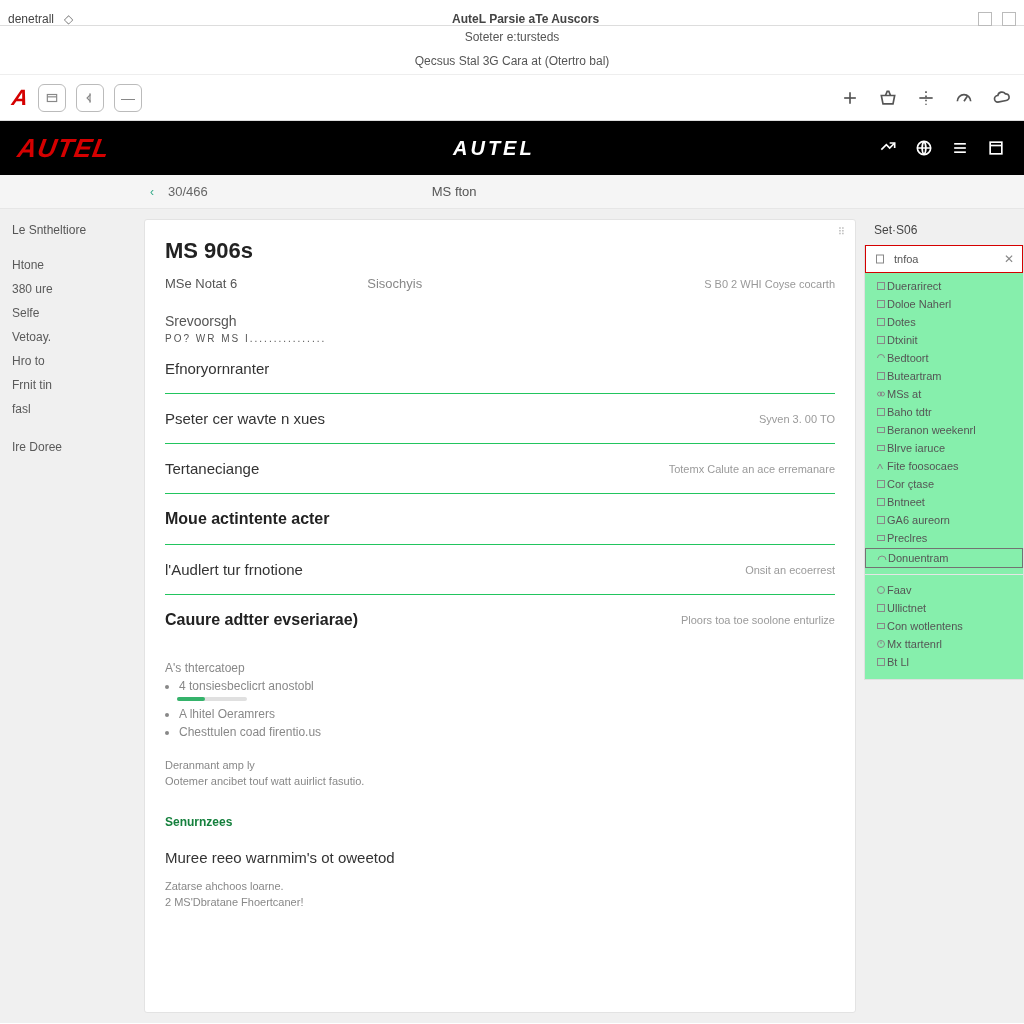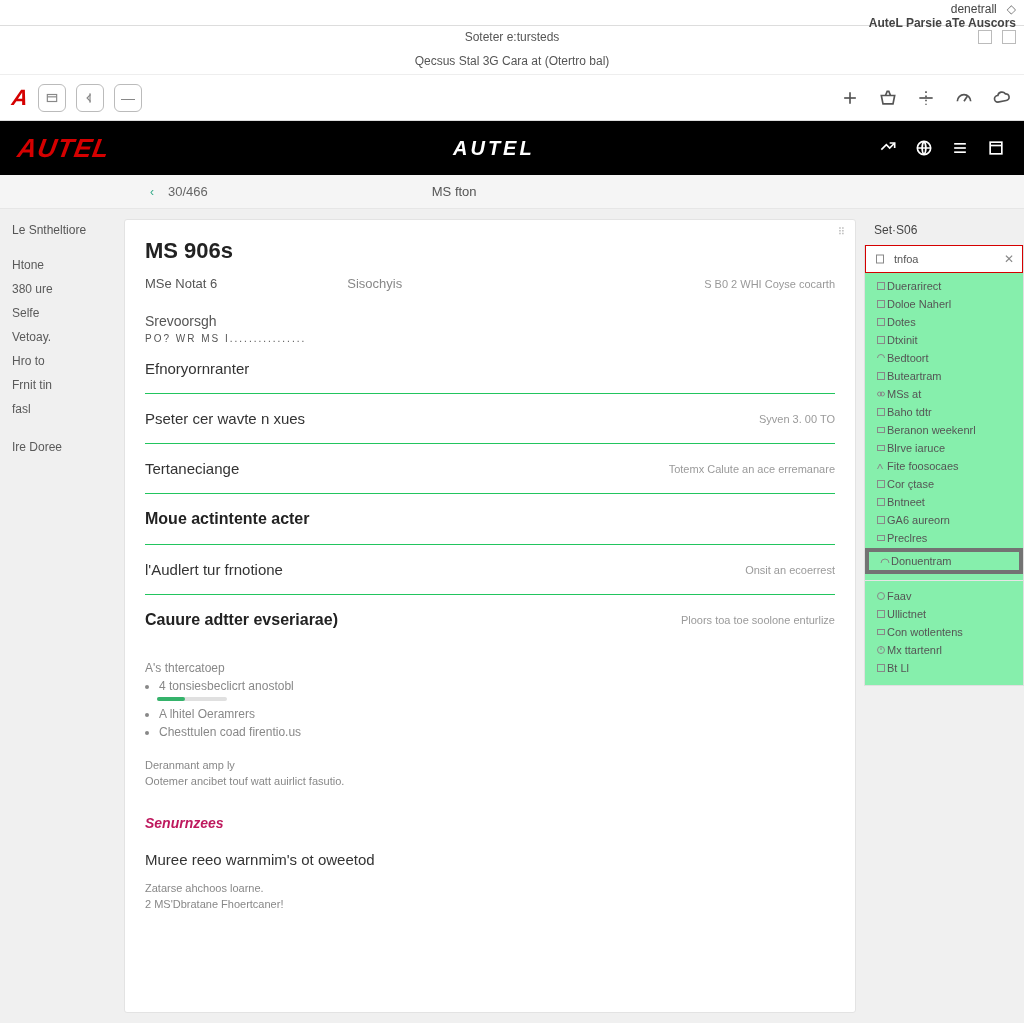--- a/index.html
+++ b/index.html
@@ -9,25 +9,24 @@
     width: 1024px;
     height: 1024px;
     overflow: hidden;
     color: #333;
   }
   
   .os-bar {
     height: 26px;
     border-bottom: 1px solid #ddd;
     display: flex;
-    align-items: flex-end;
-    padding: 2px 8px;
+    align-items: flex-start;
+    padding: 12px 8px;
     font-size: 12px;
     color: #444;
-    flex-direction: column;
   }
   .os-bar .left { display:flex; align-items:center; gap:10px; }
   .os-bar .chev { color:#777; font-size:12px; }
   .os-bar .center { flex:1; text-align:center; font-weight:600; }
   .os-bar .right { display:flex; gap:10px; color:#888; }
   .os-bar .ic { width:14px; height:14px; border:1px solid #bbb; }
   .subheader {
     text-align:center;
     font-size:12px;
     color:#555;
@@ -86,21 +85,21 @@
   .crumbstrip .back { color:#3a8; font-size:12px; }
   .crumbstrip .l1 { color:#666; }
   .crumbstrip .l2 { margin-left:210px; color:#555; }
   
   .body {
     display:flex; height:calc(1024px - 26px - 22px - 28px - 46px - 54px - 34px);
     background:#f0f0f0;
   }
   
   .sidebar-left {
-    width:124px; padding:14px 12px; font-size:12px; color:#5a5a5a;
+    width:144px; padding:14px 12px; font-size:12px; color:#5a5a5a;
   }
   .sidebar-left .head { margin-bottom:16px; color:#555; }
   .sidebar-left ul { list-style:none; }
   .sidebar-left li { padding:5px 0; color:#5a5a5a; }
   .sidebar-left .gap { height:14px; }
   
   .main {
     flex:1; background:#fff; border:1px solid #e3e3e3; border-radius:3px;
     margin:10px 0; padding:18px 20px 40px; overflow:hidden; position:relative;
   }
@@ -117,21 +116,21 @@
   }
   .sec-title { font-size:15px; color:#333; font-weight:500; }
   .sec-right { font-size:11px; color:#9a9a9a; }
   .sec-title.big { font-size:16px; font-weight:600; color:#222; }
   .bullets { margin:16px 0 4px 14px; font-size:12px; color:#888; }
   .bullets li { list-style:disc; margin-bottom:4px; }
   .progress { width:70px; height:4px; background:#e0e0e0; border-radius:2px; margin:2px 0 6px -2px; }
   .progress .bar { height:100%; width:28px; background:#35b36b; border-radius:2px; }
   .foot-note { font-size:11px; color:#888; margin-top:20px; }
   .foot-note2 { font-size:11px; color:#888; margin-top:4px; }
-  .h2 { font-size:14px; font-weight:600; color:#be185d; margin-top:28px;font-style:italic; }
+  .h2 { font-size:12px; font-weight:600; color:#15803d; margin-top:28px; }
   .h3 { font-size:15px; font-weight:500; color:#333; margin-top:20px; }
   .tiny { font-size:11px; color:#888; margin-top:14px; }
   
   .sidebar-right {
     width:160px; margin:10px 0 10px 8px; font-size:11px; color:#555;
   }
   .sidebar-right .title { padding:4px 10px 8px; font-size:12px; color:#444; }
   .sidebar-right .panel {
     background:#86efac; border:1px solid #e0e0e0; border-top:none; padding-bottom:8px;
   }
@@ -139,21 +138,21 @@
     border:1px solid #d50000; padding:6px 8px; display:flex; align-items:center;
     justify-content:space-between; background:#fff; margin-bottom:4px;
   }
   .sidebar-right .hl svg.ic { width:12px; height:12px; stroke:#888; }
   .sidebar-right .hl .x { color:#888; font-size:12px; }
   .sidebar-right ul { list-style:none; }
   .sidebar-right li {
     display:flex; align-items:center; padding:3px 10px; color:#555;
   }
   .sidebar-right li svg { width:12px; height:12px; stroke:#888; fill:none; flex-shrink:0; }
-  .sidebar-right li.hl2 { border:4px solid #737373; margin:1px 0; }
+  .sidebar-right li.hl2 { border:1px solid #737373; margin:1px 0; }
   .sidebar-right .divider { height:1px; background:#e6e6e6; margin:6px 0; }
 </style>
 </head>
 <body>
 
 <div class="os-bar">
   <div class="left">
     <span>denetrall</span>
     <span class="chev">◇</span>
   </div>

